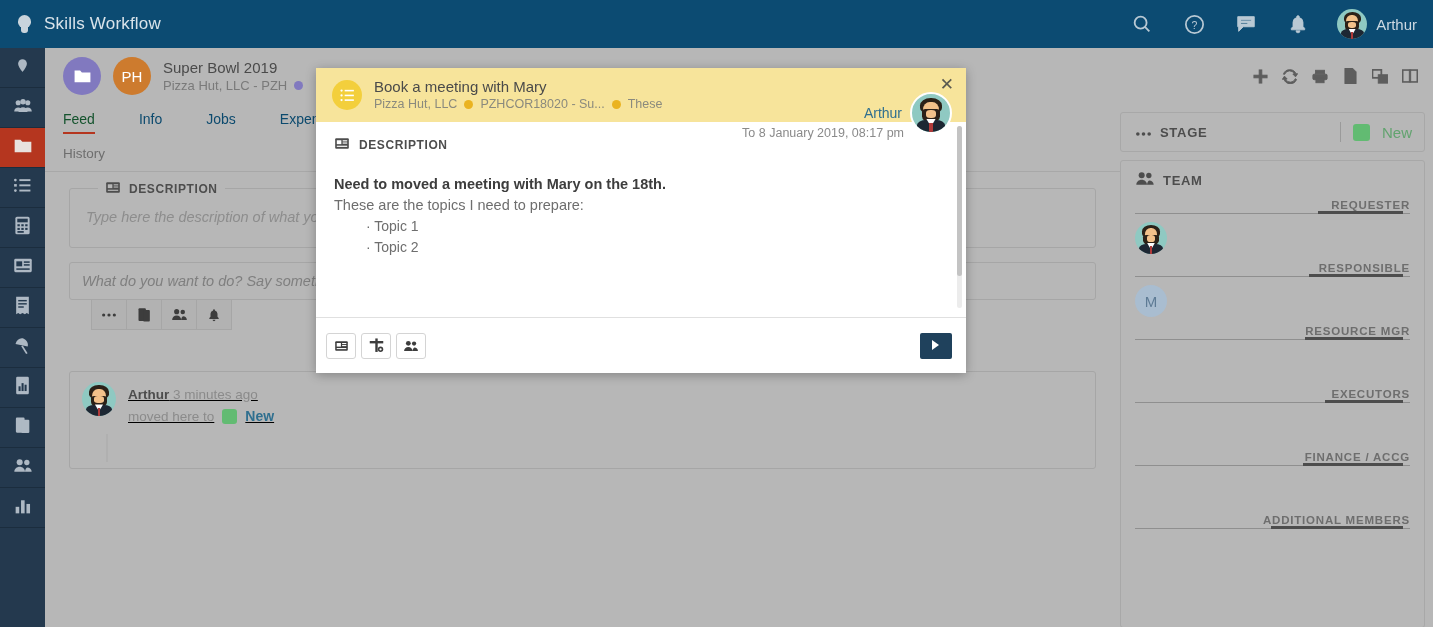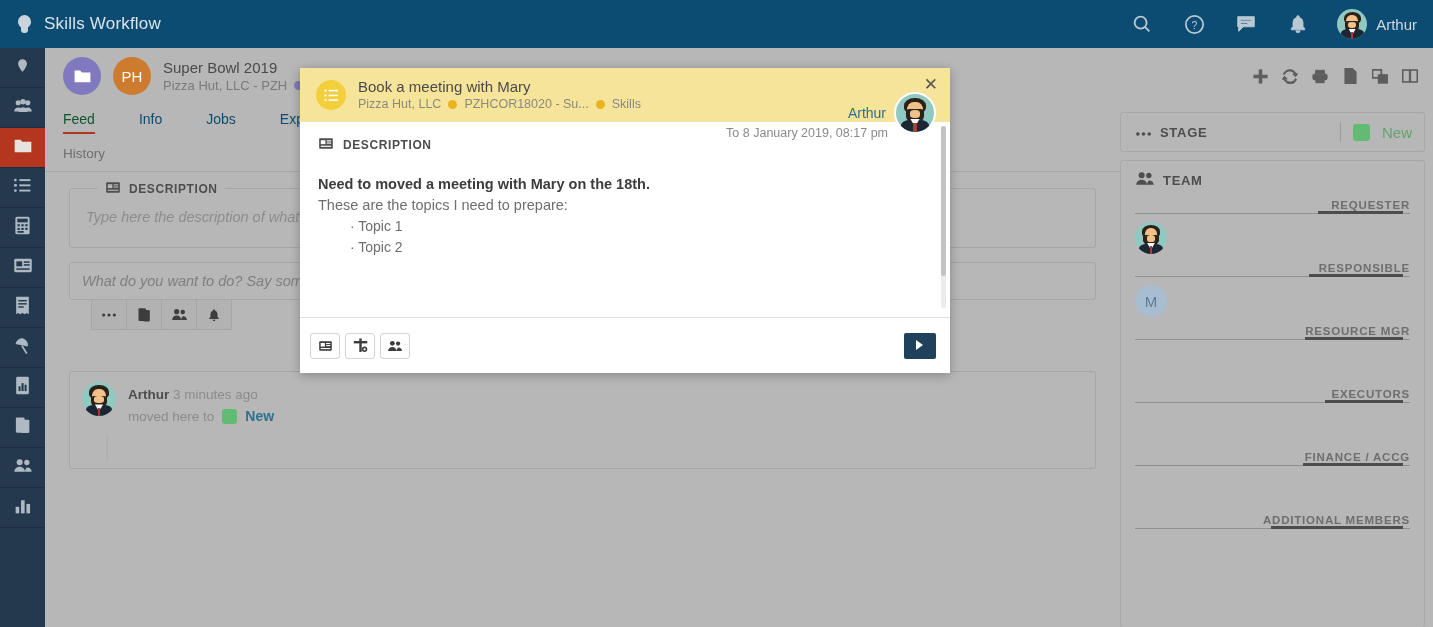--- a/index.html
+++ b/index.html
@@ -139,21 +139,21 @@
   .daydivider {
     display: flex; align-items: center; justify-content: center; padding: 16px 0 10px 0;
     font-size: 13px; font-weight: bold; color: #4d4d4d;
   }
   .feedcard {
     border: 1px solid #a6a6a6; border-radius: 3px; height: 98px; position: relative;
     background: transparent; padding: 10px 12px;
   }
   .feedcard-row { display: flex; gap: 12px; }
   .feedline { position: absolute; left: 36px; top: 62px; bottom: 6px; width: 2px; background: #b0b0b0; }
-  .fc-texts { padding-top: 3px; }
+  .fc-texts { padding-top: 3px; text-decoration: underline; }
   .fc-l1 { font-size: 13.5px; color: #8b8b8b; }
   .fc-l1 b { color: #4d4d4d; font-weight: bold; }
   .fc-l2 { font-size: 13.5px; color: #8b8b8b; margin-top: 5px; display: flex; align-items: center; gap: 8px; }
   .stage-chip { width: 15px; height: 15px; border-radius: 3px; background: #62bb72; display: inline-block; }
   .fc-stage { color: #2f6f8f; font-weight: bold; font-size: 14px; }
 
   
   .panel { border: 1px solid #a8a8a8; border-radius: 3px; margin-bottom: 8px; }
   .panel-head {
     display: flex; align-items: center; height: 38px; padding: 0 12px 0 14px; gap: 8px;
@@ -172,21 +172,21 @@
     content: ""; position: absolute; right: 7px; bottom: 0; height: 3px; background: #4d4d4d;
   }
   .team-slot { height: 48px; display: flex; align-items: center; }
   .av-circle {
     width: 32px; height: 32px; border-radius: 50%; background: #a9bdd0; color: #5e7b95;
     display: flex; align-items: center; justify-content: center; font-size: 15px;
   }
 
   
   .modal {
-    position: absolute; left: 300px; top: 68px; width: 650px; height: 305px;
+    position: absolute; left: 316px; top: 68px; width: 650px; height: 305px;
     background: #ffffff; box-shadow: 0 2px 10px rgba(0,0,0,.28); z-index: 40;
   }
   .modal-head {
     height: 54px; background: #f7e49b; display: flex; align-items: center; padding: 0 10px 0 16px;
     position: relative;
   }
   .modal-icon {
     width: 30px; height: 30px; border-radius: 50%; background: #f3cf3c; flex: none;
     display: flex; align-items: center; justify-content: center;
   }
@@ -646,21 +646,21 @@
             <circle cx="3.6" cy="16.5" r="1.6"></circle>
           </svg>
       </span>
       <span class="modal-head-texts">
         <span class="modal-title" style="display:block">Book a meeting with Mary</span>
         <span class="modal-sub">
           <span>Pizza Hut, LLC</span>
           <span class="dot amber"></span>
           <span>PZHCOR18020 - Su...</span>
           <span class="dot amber"></span>
-          <span>Skills</span>
+          <span>These</span>
         </span>
       </span>
       <span class="modal-close">✕</span>
       <span class="modal-author">
         <span class="modal-author-name">Arthur</span>
         <span class="avatar" style="width:42px;height:42px;border:2px solid #fff;">
           <span class="hair"></span>
             <span class="face"></span>
             <span class="beard"></span>
             <span class="chin"></span>

